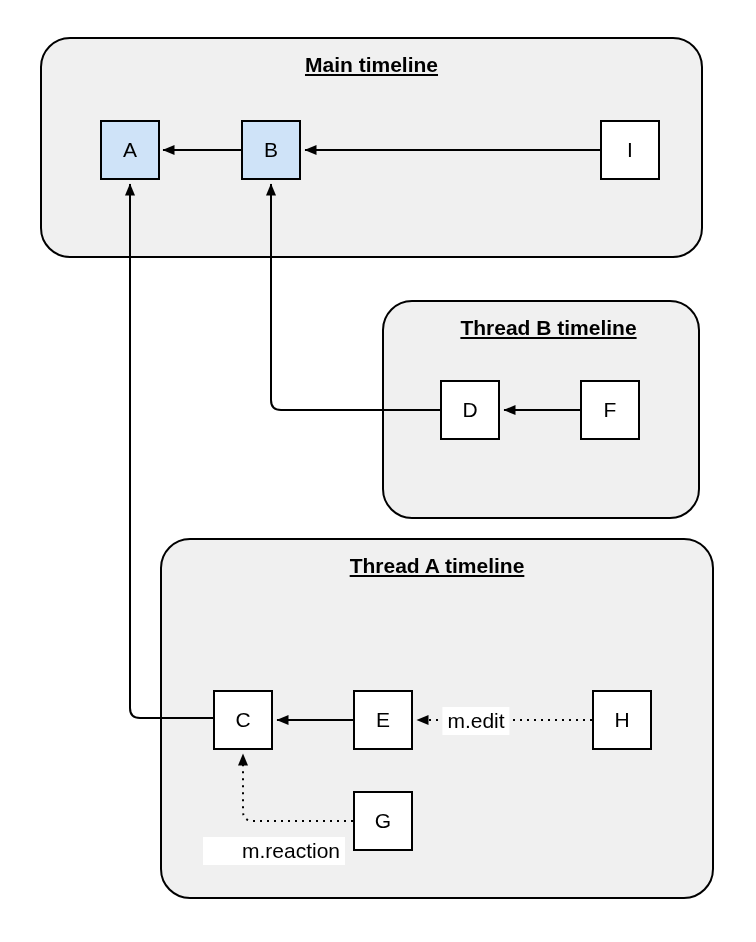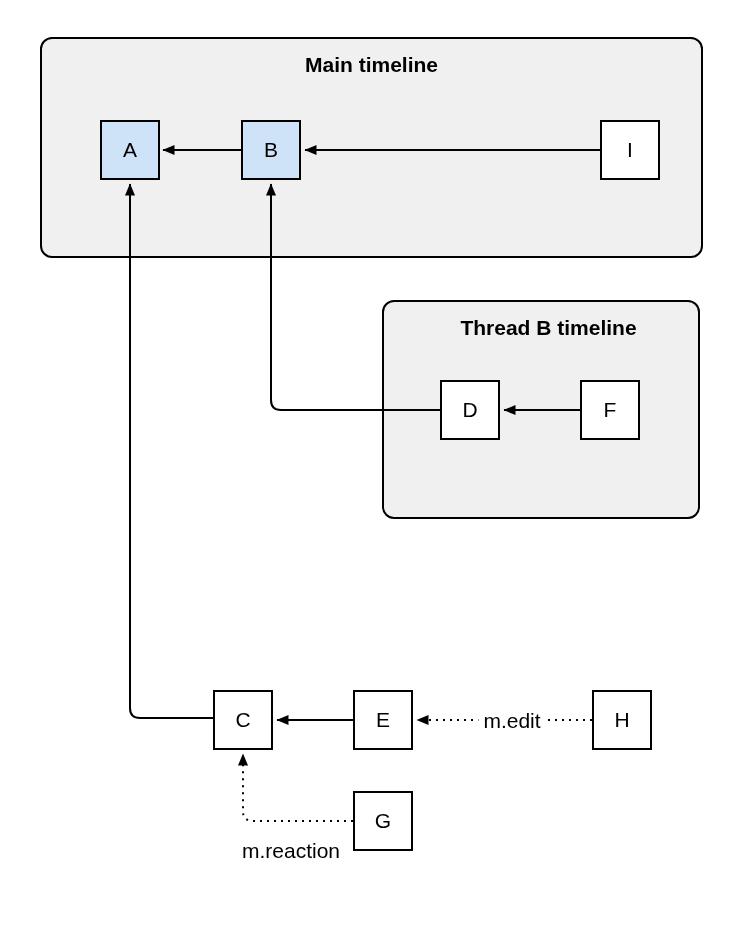--- a/index.html
+++ b/index.html
@@ -10,21 +10,21 @@
     --label-bg:#ffffff;
     --text:#000000;
   }
   html,body{margin:0;padding:0;background:#ffffff;}
   .canvas{
     position:relative;width:756px;height:942px;background:#ffffff;
     font-family:"Liberation Sans",sans-serif;color:var(--text);overflow:hidden;
   }
   .tl{
     position:absolute;background:var(--container-fill);
-    border:2px solid var(--stroke);border-radius:12px;z-index:1;box-sizing:border-box;
+    border:2px solid var(--stroke);border-radius:30px;z-index:1;box-sizing:border-box;text-decoration:underline;
   }
   .tl-title{
     text-align:center;font-weight:bold;font-size:21px;margin-top:14px;color:var(--text);
   }
   .edges{position:absolute;left:0;top:0;z-index:2;}
   .edges path{stroke:var(--stroke);stroke-width:2;fill:none;}
   .edges path.dotted{stroke-dasharray:2 5;}
   .node{
     position:absolute;width:60px;height:60px;box-sizing:border-box;
     border:2px solid var(--stroke);background:var(--node-fill);
@@ -44,20 +44,23 @@
 <div class="canvas">
 
   <div class="tl" style="left:40px;top:37px;width:663px;height:221px;">
     <div class="tl-title">Main timeline</div>
   </div>
 
   <div class="tl" style="left:382px;top:300px;width:318px;height:219px;padding-left:15px;">
     <div class="tl-title">Thread B timeline</div>
   </div>
 
+  <div class="tl" style="left:160px;top:538px;width:554px;height:361px;">
+    <div class="tl-title">Thread A timeline</div>
+  </div>
 
   <svg class="edges" width="756" height="942" viewBox="0 0 756 942">
     <defs>
       <marker id="arw" markerUnits="userSpaceOnUse" markerWidth="14" markerHeight="12" refX="12.5" refY="6" orient="auto">
         <path d="M1 1 L13 6 L1 11 Z" style="stroke:none;fill:#000000;"></path>
       </marker>
     </defs>
     <path d="M241 150 H163" marker-end="url(#arw)"></path>
     <path d="M600 150 H305" marker-end="url(#arw)"></path>
     <path d="M580 410 H504" marker-end="url(#arw)"></path>
@@ -71,16 +74,16 @@
   <div class="node hl" style="left:100px;top:120px;">A</div>
   <div class="node hl" style="left:241px;top:120px;">B</div>
   <div class="node" style="left:600px;top:120px;">I</div>
   <div class="node" style="left:440px;top:380px;">D</div>
   <div class="node" style="left:580px;top:380px;">F</div>
   <div class="node" style="left:213px;top:690px;">C</div>
   <div class="node" style="left:353px;top:690px;">E</div>
   <div class="node" style="left:592px;top:690px;">H</div>
   <div class="node" style="left:353px;top:791px;">G</div>
 
-  <div class="edge-label" style="left:512px;top:721px;text-align:center;">m.edit</div>
+  <div class="edge-label" style="left:476px;top:721px;text-align:center;">m.edit</div>
   <div class="edge-label" style="left:274px;top:851px;padding-left:39px;">m.reaction</div>
 
 </div>
 
 </body></html>

